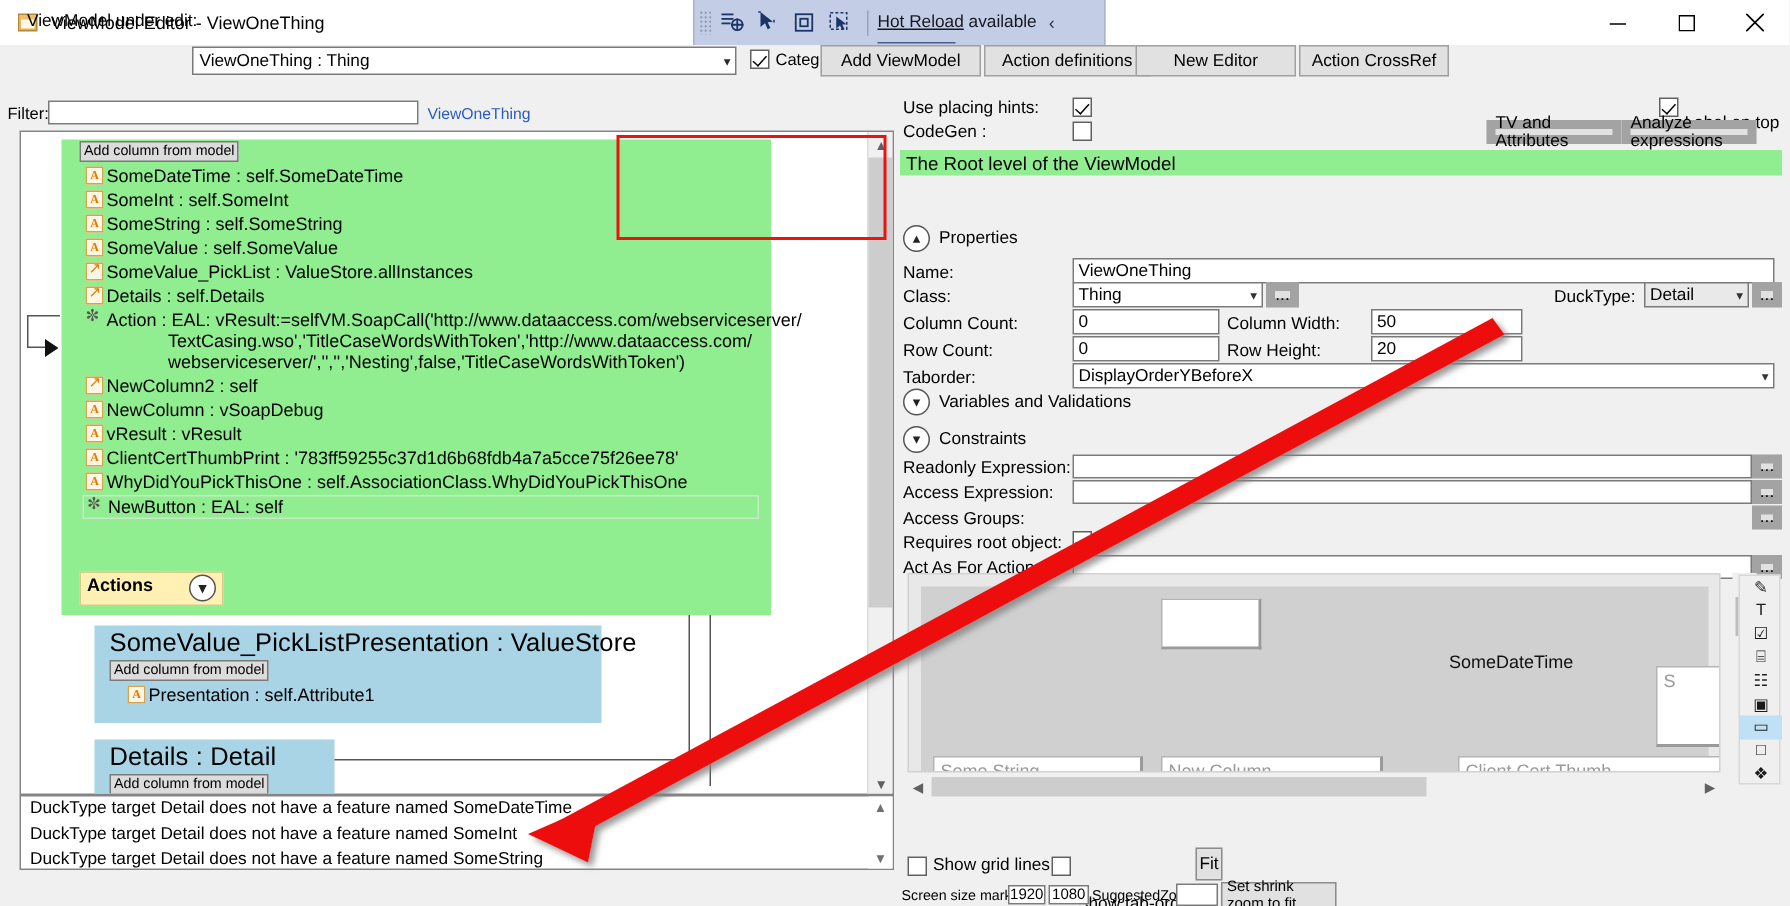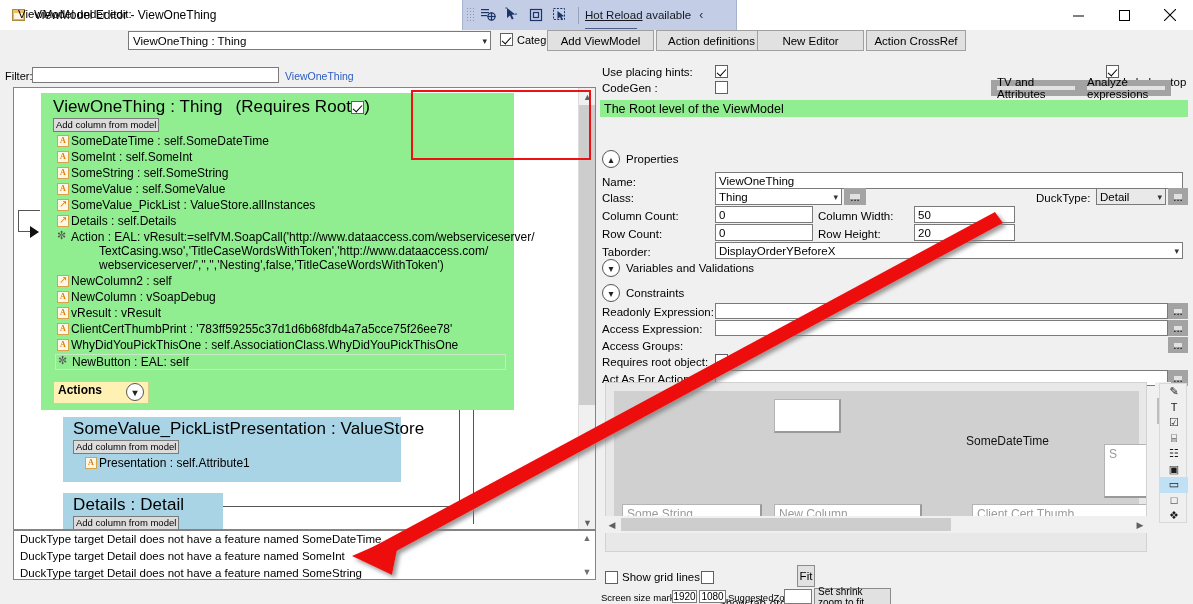--- a/index.html
+++ b/index.html
@@ -148,21 +148,21 @@
     font-family:"Liberation Serif", serif;
   }
   .ic-ref { position: relative; background:#fff7e6; border:1px solid #d6a24a; }
   .ic-ref::after{
     content:"↗"; position:absolute; left:1px; top:-3px; font-size:10px; color:#e07b00;
   }
   .ic-act { position: relative; }
   .ic-act::after{
     content:"✼"; position:absolute; left:0; top:-3px; font-size:11px; color:#555;
   }
-  .tree-sub { padding-left: 58px; font-size: 12px; line-height: 14px; white-space: nowrap; }
+  .tree-sub { padding-left: 58px; font-size: 12px; line-height: 14px; white-space: nowrap; margin-left: 13px; }
   .row-box {
     margin-left: 14px; margin-right: 8px; margin-top: 2px;
     border: 1px solid #c8e8c8; padding-left: 2px;
   }
   .actions-tag {
     position: absolute; left: 12px; bottom: 6px; background:#fff0b3;
     border: 1px solid #d8cb8c; padding: 1px 4px 2px 4px;
     font-size: 12px; font-weight: bold; display: flex; align-items: flex-start; gap: 24px;
   }
   .circ-chev {
@@ -220,21 +220,21 @@
   .sect-hdr { position:absolute; display:flex; align-items:center; gap:6px; font-size:11.5px; }
 
   .redbox {
     position:absolute; left: 411px; top: 90px; width: 180px; height: 70px;
     border: 2px solid #ee1111; background: transparent;
   }
   .redarrow-svg { position:absolute; left:0; top:0; width:1193px; height:604px; pointer-events:none; }
 
   
   .preview {
-    position: absolute; left: 9px; top: 322px; width: 542px; height: 170px;
+    position: absolute; left: 9px; top: 322px; width: 542px; height: 133px;
     background: #e8e8e8; border: 1px solid #d2d2d2; overflow:hidden;
   }
   .pv-canvas { position:absolute; left: 8px; top: 8px; width: 525px; height: 125px; background:#d0d0d0; }
   .pv-field {
     position:absolute; background:#fff; border:1px solid #b4b4b4;
     border-bottom: 2px solid #9a9a9a; border-right: 2px solid #9a9a9a;
     font-size: 12px; color:#9a9a9a; padding: 2px 4px; white-space: nowrap; overflow:hidden;
   }
   .pv-label { position:absolute; font-size:12px; color:#111; white-space:nowrap; }
   .pv-vscroll { position:absolute; right: 22px; top: 322px; width: 16px; height: 133px; background:#f0f0f0; }
@@ -362,24 +362,20 @@
     <div class="arrowhead" style="left:152px; top:412px; transform: rotate(180deg);"></div>
 
     <div class="conn" style="left:4px; top:122px; width:22px; height:1px;"></div>
     <div class="conn" style="left:4px; top:122px; width:1px; height:22px;"></div>
     <div class="conn" style="left:4px; top:143px; width:14px; height:1px;"></div>
     <div class="arrowhead" style="left:16px; top:138px; border-right:none; border-left:9px solid #111;"></div>
 
     <div style="position:absolute;left:30px;top:163px;width:0;height:0;border-top:6px solid transparent;border-bottom:6px solid transparent;border-right:7px solid #8f8f8f;"></div>
 
     <div class="node-green">
-      <div class="node-title">
-        <span>ViewOneThing</span><span> : </span><span>Thing</span>
-        <span style="margin-left:8px;">(Requires Root</span><span class="checkbox checked" style="vertical-align:-2px;"></span><span>)</span>
-      </div>
       <div class="addcol">Add column from model</div>
 
       <div class="tree-row">
           <span class="ic ic-attr">A</span>
           <span>SomeDateTime : self.SomeDateTime</span>
         </div>
       <div class="tree-row">
           <span class="ic ic-attr">A</span>
           <span>SomeInt : self.SomeInt</span>
         </div>

